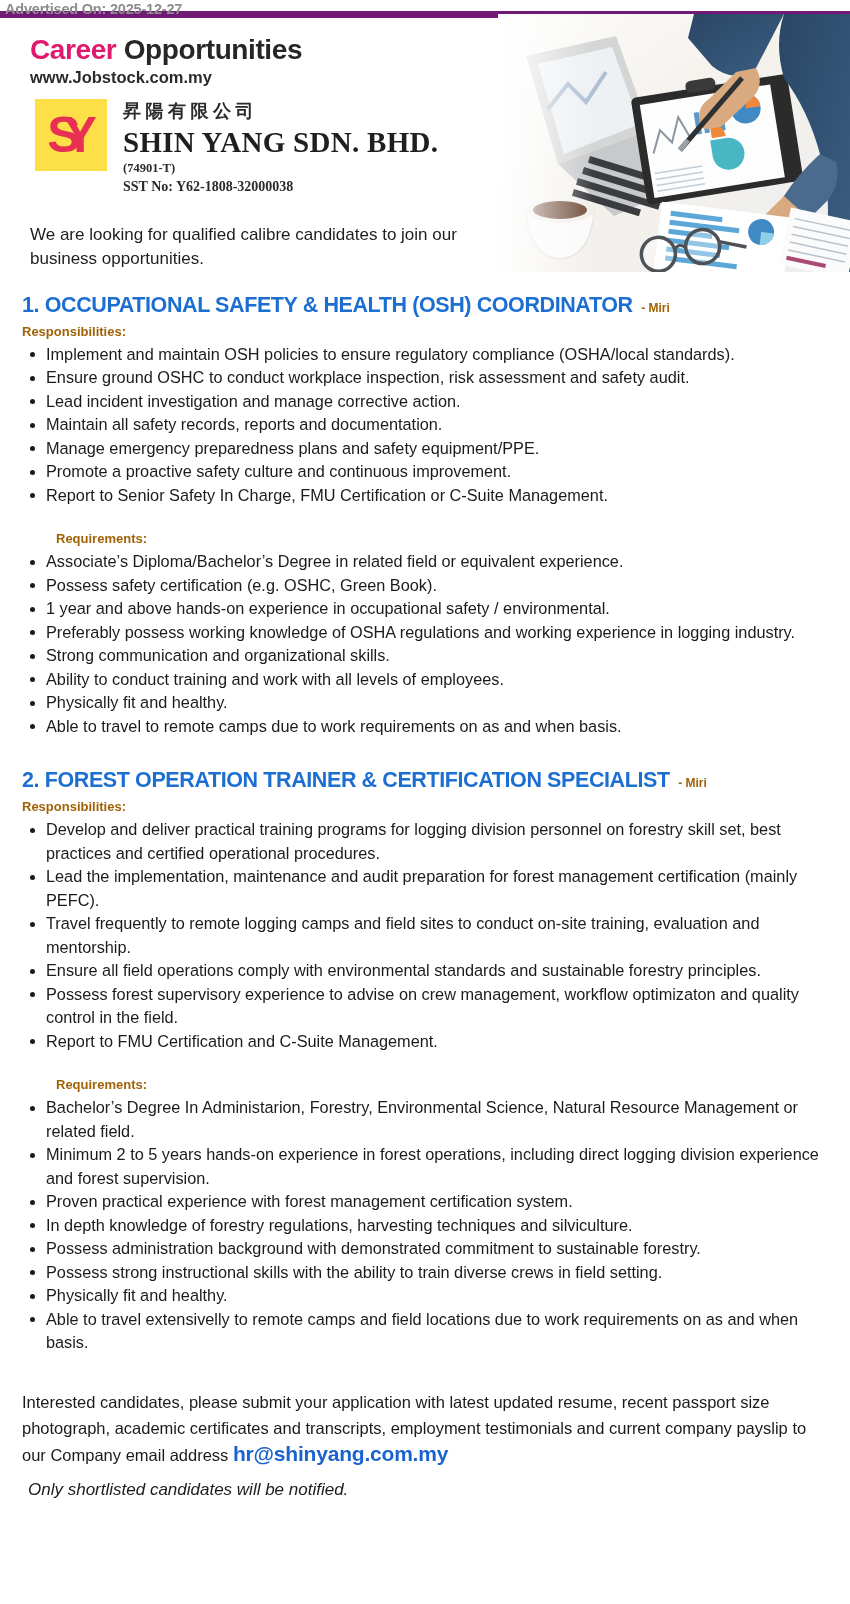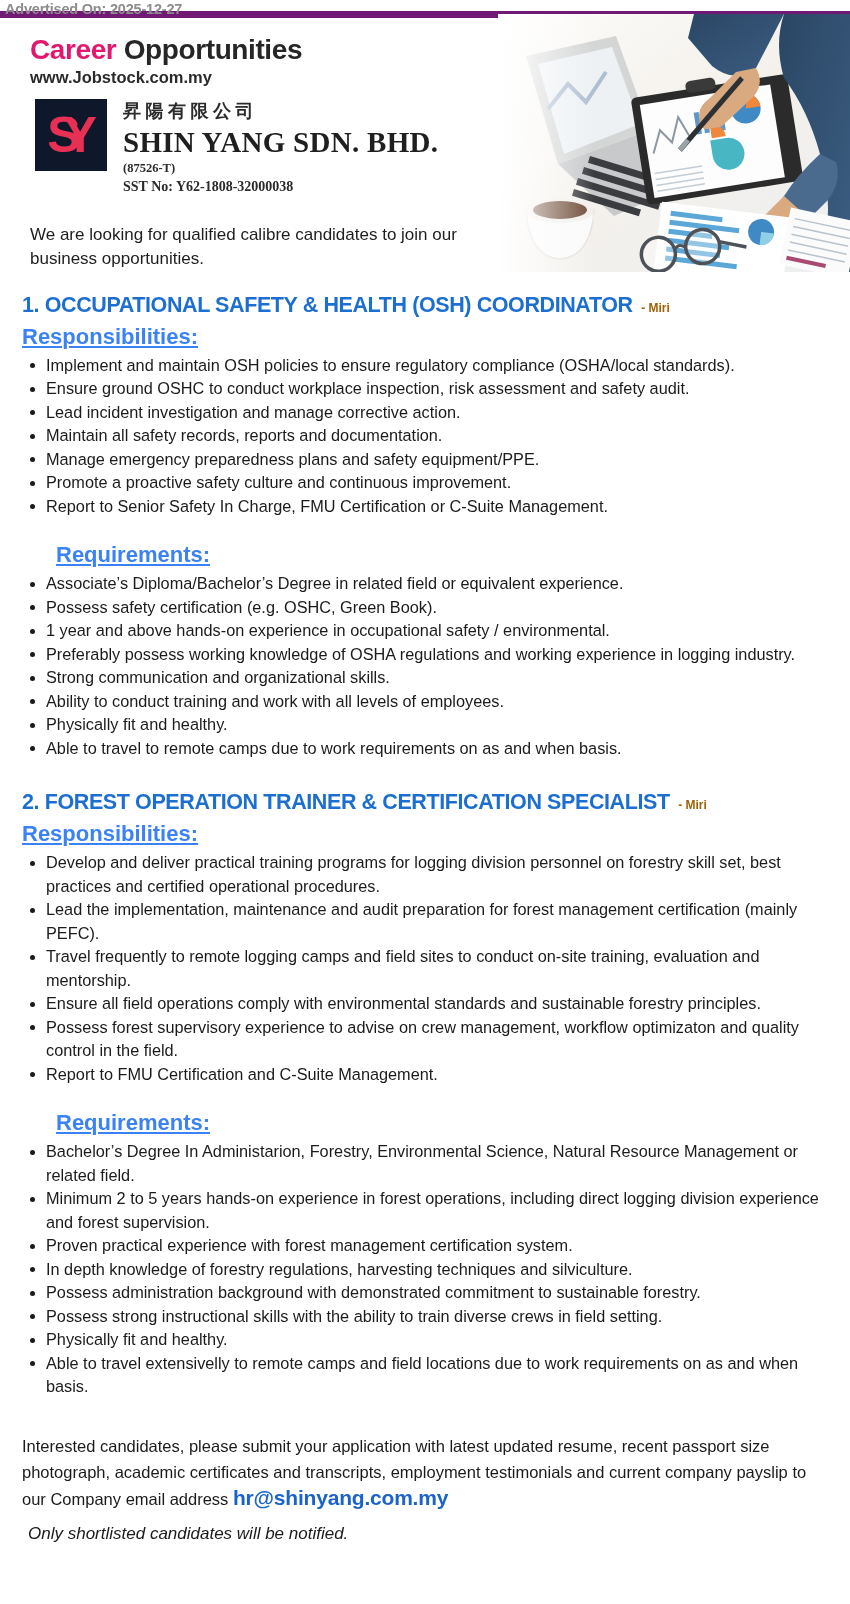--- a/index.html
+++ b/index.html
@@ -18,39 +18,39 @@
   .photo-wrap svg { display:block; }
   
   .header-block { margin:16px 0 0 30px; }
   .page-title { font-size:28px; font-weight:700; letter-spacing:-0.4px; }
   .title-accent { color:#e0196e; }
   .title-rest { color:#262626; }
   .website { font-size:16.5px; font-weight:700; color:#2a2a2a; margin-top:2px; }
   
   .company-row { display:flex; margin:12px 0 0 35px; gap:16px; align-items:flex-start; }
   .logo-box {
-    width:72px; height:72px; background:#0f172a; position:relative; flex:0 0 auto;
+    width:72px; height:72px; background:#fde047; position:relative; flex:0 0 auto;
     display:flex; align-items:center; justify-content:center; overflow:hidden;
   }
   .logo-sy { color:#e83055; font-size:50px; font-weight:800; letter-spacing:-17px; padding-right:15px; line-height:1; }
   .company-text { font-family:"Liberation Serif", serif; }
   .company-cn { font-size:18px; color:#2b2b2b; width:330px; display:flex; justify-content:space-between; font-weight:600; }
   .company-en { font-size:29px; font-weight:bold; color:#1f1f1f; margin-top:3px; letter-spacing:0.3px; }
   .company-reg { font-size:12.5px; font-weight:bold; color:#2a2a2a; margin-top:2px; }
   .company-sst { font-size:14px; font-weight:bold; color:#2a2a2a; margin-top:3px; }
   
   .intro { margin:28px 0 0 30px; width:465px; font-size:17px; line-height:1.42; color:#1e1e1e; }
   
   .job-section { margin-left:22px; margin-right:20px; }
   .job-1 { margin-top:22px; }
   .job-2 { margin-top:30px; }
   .job-title-row { line-height:1.15; }
   .job-title { color:#1c6fd1; font-size:21.5px; font-weight:700; letter-spacing:-0.4px; }
   .job-loc { color:#a16207; font-size:12px; font-weight:700; margin-left:4px; }
-  .list-label { font-size:22px; font-weight:bold; margin-top:6px; color:#3b82f6;text-decoration:underline; }
+  .list-label { font-size:13px; font-weight:bold; margin-top:6px; color:#a16207; }
   .req-label { margin-top:24px;margin-left:34px; }
   ul.bullets { list-style:none; margin-top:4px; }
   ul.bullets li {
     position:relative; padding-left:24px; font-size:16.3px; line-height:23.5px;
     color:#1b1b1b; max-width:810px;
   }
   ul.bullets li::before {
     content:""; position:absolute; left:8px; top:9.5px; width:5px; height:5px;
     border-radius:50%; background:#1b1b1b;
   }
@@ -190,21 +190,21 @@
   <div class="website">www.Jobstock.com.my</div>
 </div>
 
 <div class="company-row">
   <div class="logo-box">
     <span class="logo-sy">SY</span>
   </div>
   <div class="company-text">
     <div class="company-cn">昇 陽 有 限 公 司</div>
     <div class="company-en">SHIN YANG SDN. BHD.</div>
-    <div class="company-reg">(87526-T)</div>
+    <div class="company-reg">(74901-T)</div>
     <div class="company-sst">SST No: Y62-1808-32000038</div>
   </div>
 </div>
 
 <p class="intro">We are looking for qualified calibre candidates to join our business opportunities.</p>
 
 <section class="job-section job-1">
   <div class="job-title-row">
     <span class="job-title">1. OCCUPATIONAL SAFETY &amp; HEALTH (OSH) COORDINATOR</span>
     <span class="job-loc">- Miri</span>

